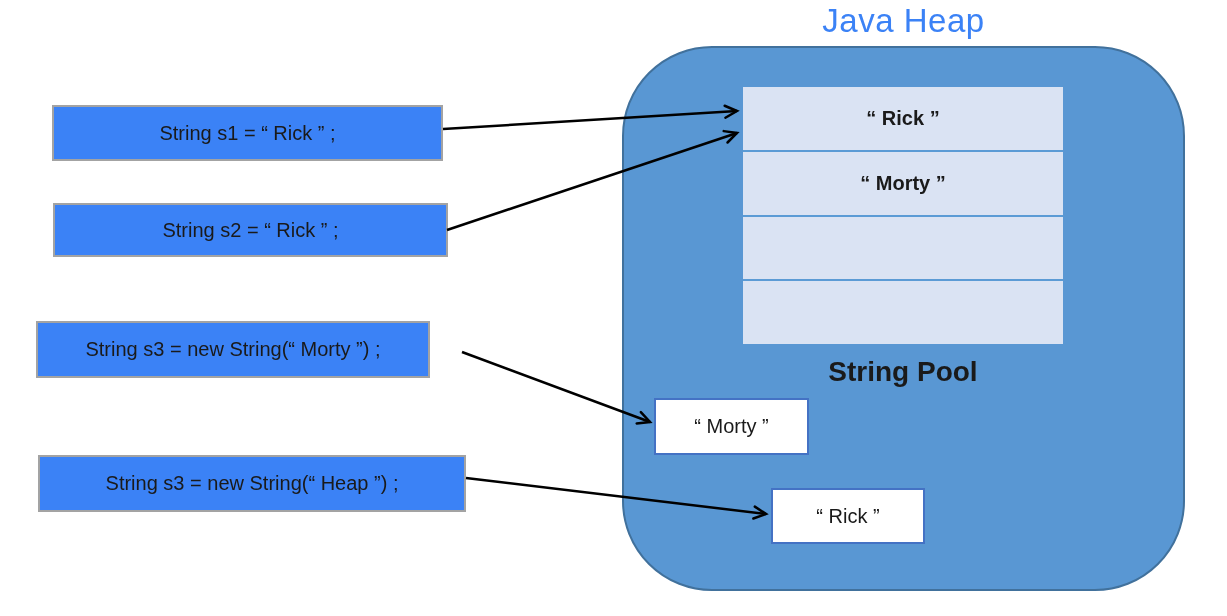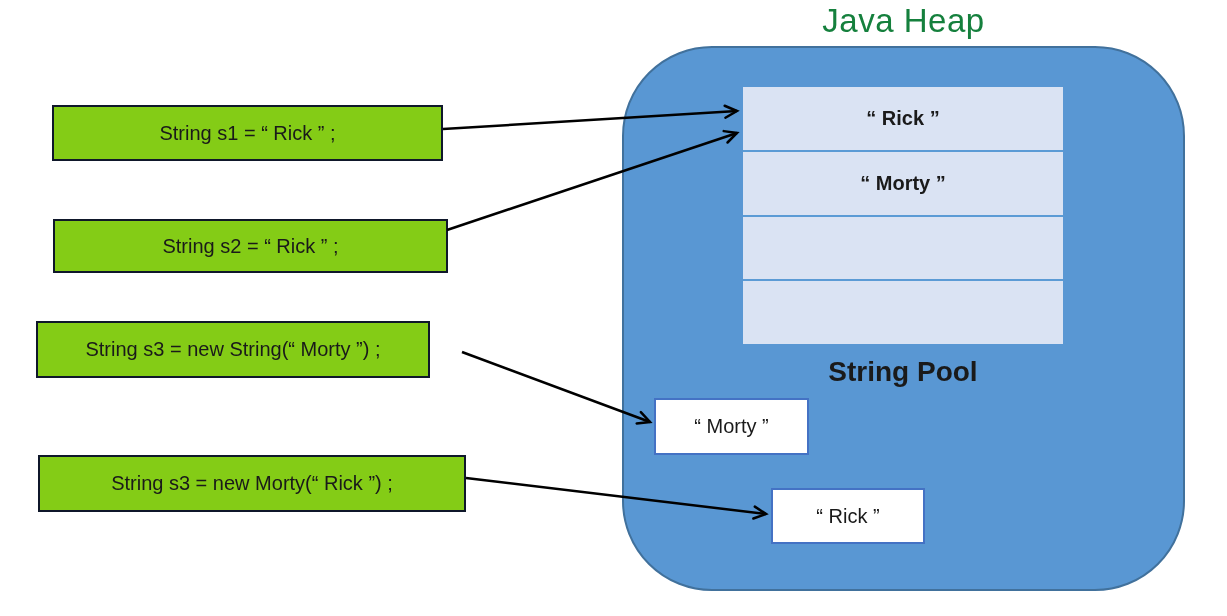--- a/index.html
+++ b/index.html
@@ -12,21 +12,21 @@
     background: #ffffff;
     overflow: hidden;
   }
   .title {
     position: absolute;
     left: 622px; top: 2px; width: 563px;
     text-align: center;
     font-size: 33px;
     font-weight: 300;
     letter-spacing: 0.5px;
-    color: #15803d;
+    color: #3b82f6;
   }
   .heap {
     position: absolute;
     left: 622px; top: 46px;
     width: 563px; height: 545px;
     background: #5997d3;
     border: 2px solid #41719c;
     border-radius: 90px;
   }
   .pool-table {
@@ -62,31 +62,31 @@
     display: flex;
     align-items: center;
     justify-content: center;
     font-size: 20px;
     color: #1a1a1a;
   }
   .heap-obj.morty { left: 654px; top: 398px; width: 155px; height: 57px; }
   .heap-obj.rick  { left: 771px; top: 488px; width: 154px; height: 56px; }
   .code-box {
     position: absolute;
-    background: #84cc16;
-    border: 2px solid #0f172a;
+    background: #3b82f6;
+    border: 2px solid #a3a3a3;
     display: flex;
     align-items: center;
     justify-content: center;
     font-size: 20px;
     color: #1a1a1a;
     white-space: pre;
   }
   .code-box.b1 { left: 52px; top: 105px; width: 391px; height: 56px; }
-  .code-box.b2 { left: 53px; top: 203px; width: 395px; height: 54px; margin-top: 16px; }
+  .code-box.b2 { left: 53px; top: 203px; width: 395px; height: 54px; }
   .code-box.b3 { left: 36px; top: 321px; width: 394px; height: 57px; }
   .code-box.b4 { left: 38px; top: 455px; width: 428px; height: 57px; }
   svg.arrows {
     position: absolute;
     left: 0; top: 0;
     width: 1227px; height: 616px;
     pointer-events: none;
   }
 </style>
 </head>
@@ -106,21 +106,21 @@
   </div>
 
   <div class="pool-label">String Pool</div>
 
   <div class="heap-obj morty">“ Morty ”</div>
   <div class="heap-obj rick">“ Rick ”</div>
 
   <div class="code-box b1">String s1 = “ Rick ” ;</div>
   <div class="code-box b2">String s2 = “ Rick ” ;</div>
   <div class="code-box b3">String s3 = new String(“ Morty ”) ;</div>
-  <div class="code-box b4">String s3 = new Morty(“ Rick ”) ;</div>
+  <div class="code-box b4">String s3 = new String(“ Heap ”) ;</div>
 
   <svg class="arrows" viewBox="0 0 1227 616">
     <defs>
       <marker id="arrowhead" markerUnits="userSpaceOnUse" markerWidth="18" markerHeight="18" refX="14" refY="8" orient="auto">
         <path d="M2,2 L14,8 L2,14" fill="none" stroke="#000000" stroke-width="2.5" stroke-linecap="round" stroke-linejoin="miter"></path>
       </marker>
     </defs>
   <line x1="443" y1="129" x2="737" y2="111" stroke="#000000" stroke-width="2.5" marker-end="url(#arrowhead)"></line>
       <line x1="447" y1="230" x2="737" y2="133" stroke="#000000" stroke-width="2.5" marker-end="url(#arrowhead)"></line>
       <line x1="462" y1="352" x2="650" y2="422" stroke="#000000" stroke-width="2.5" marker-end="url(#arrowhead)"></line>

